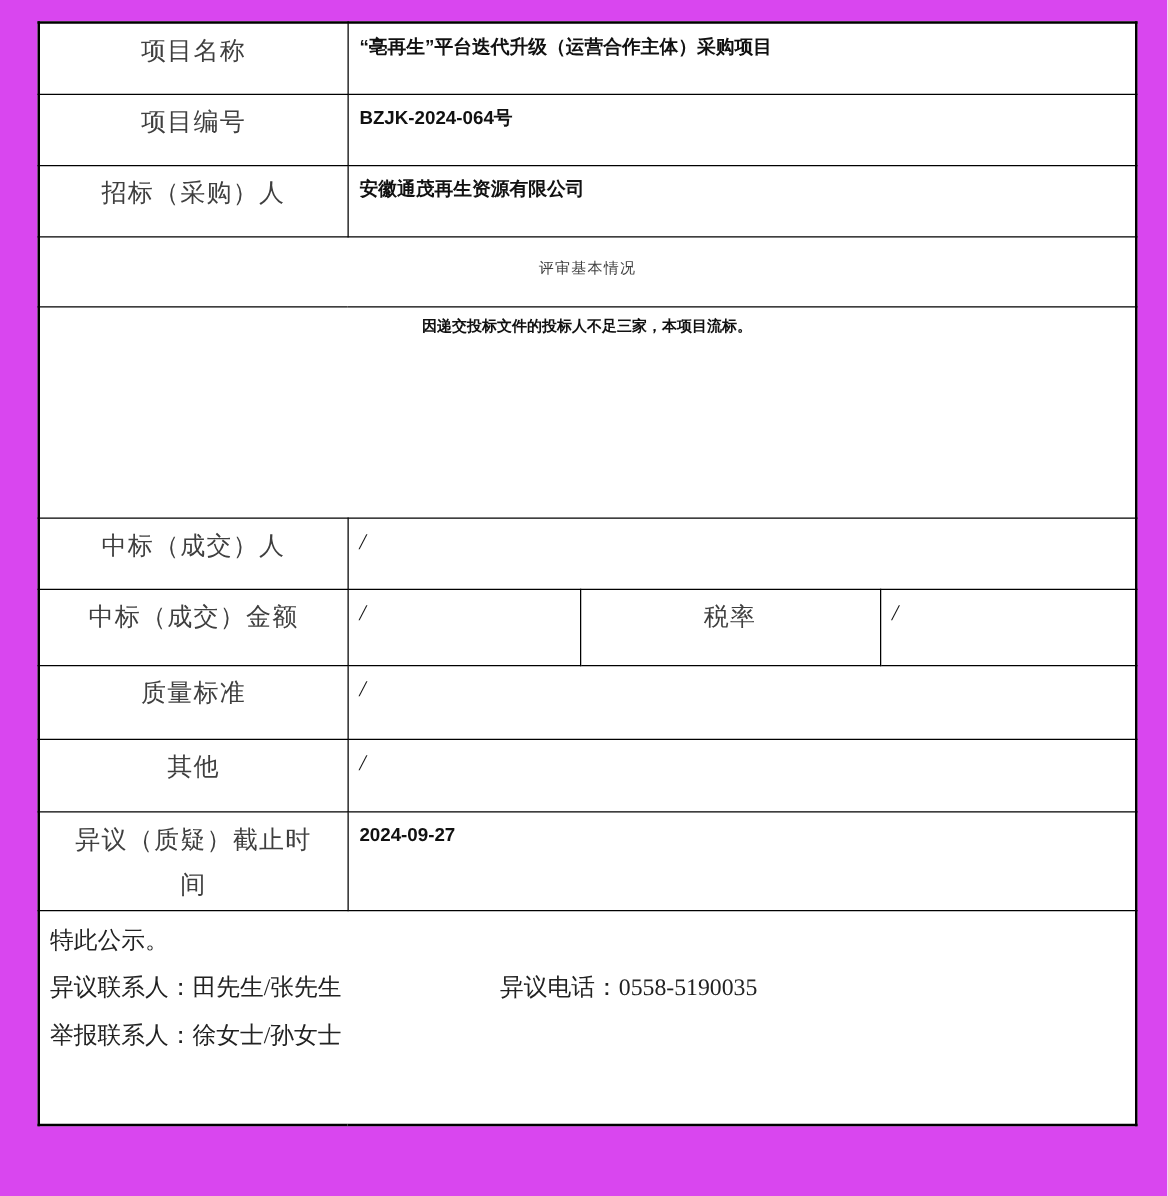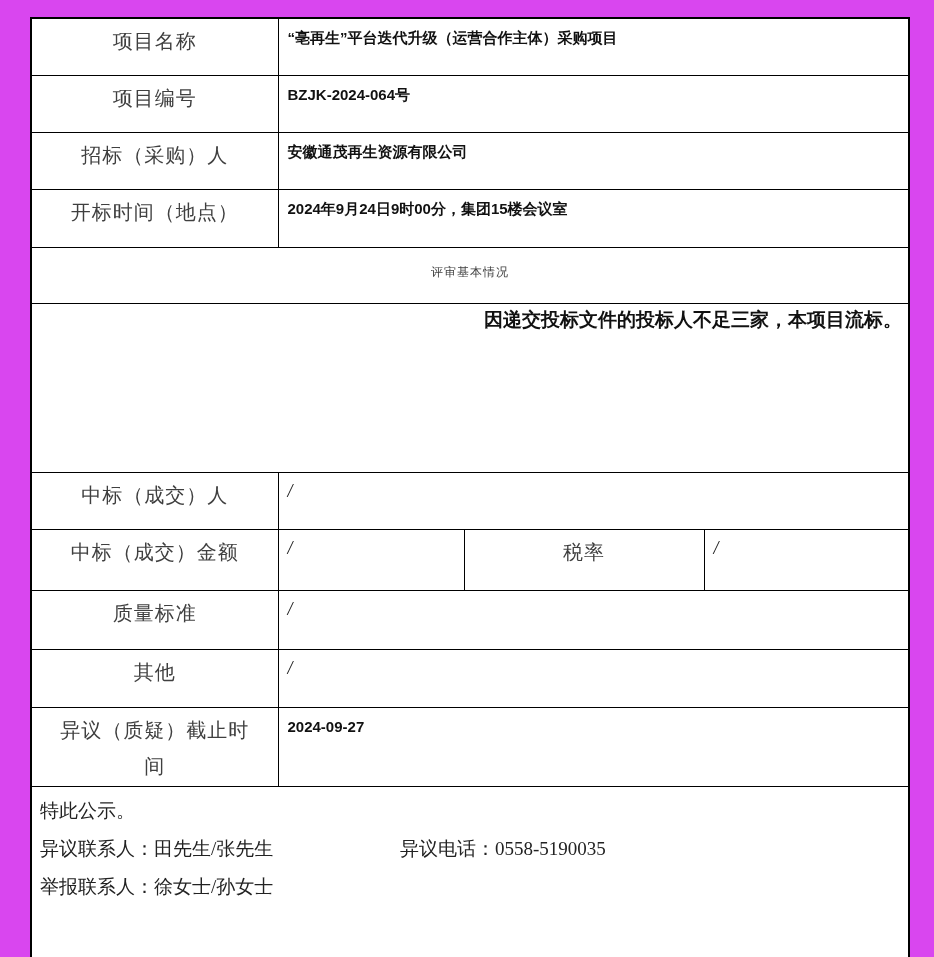--- a/index.html
+++ b/index.html
@@ -47,26 +47,26 @@
     font-family:"Liberation Sans",sans-serif;
     font-size:15px;
     font-weight:600;
     color:#111;
     line-height:21px;
     padding:8px 6px 0 9px;
     text-align:left;
   }
   td.note{
     font-family:"Liberation Sans",sans-serif;
-    font-size:19px;
+    font-size:12px;
     font-weight:600;
     color:#111;
     line-height:21px;
     padding:5px 6px 0 5px;
-    text-align:right;
+    text-align:center;
   }
   .slash{
     font-family:"Liberation Serif",serif;
     font-style:italic;
     font-weight:400;
     font-size:18px;
     color:#111;
   }
   td.footer-cell{
     font-family:"Liberation Serif",serif;
@@ -108,24 +108,20 @@
     <tr class="h49">
       <td class="label">项目编号</td>
       <td class="value" colspan="3">BZJK-2024-064号</td>
     </tr>
 
     <tr class="h49">
       <td class="label">招标（采购）人</td>
       <td class="value" colspan="3">安徽通茂再生资源有限公司</td>
     </tr>
 
-    <tr class="h50">
-      <td class="label">开标时间（地点）</td>
-      <td class="value" colspan="3">2024年9月24日9时00分，集团15楼会议室</td>
-    </tr>
 
     <tr class="h50">
       <td class="section" colspan="4">评审基本情况</td>
     </tr>
 
     <tr class="h164">
       <td class="note" colspan="4">因递交投标文件的投标人不足三家，本项目流标。</td>
     </tr>
 
     <tr class="h49">

